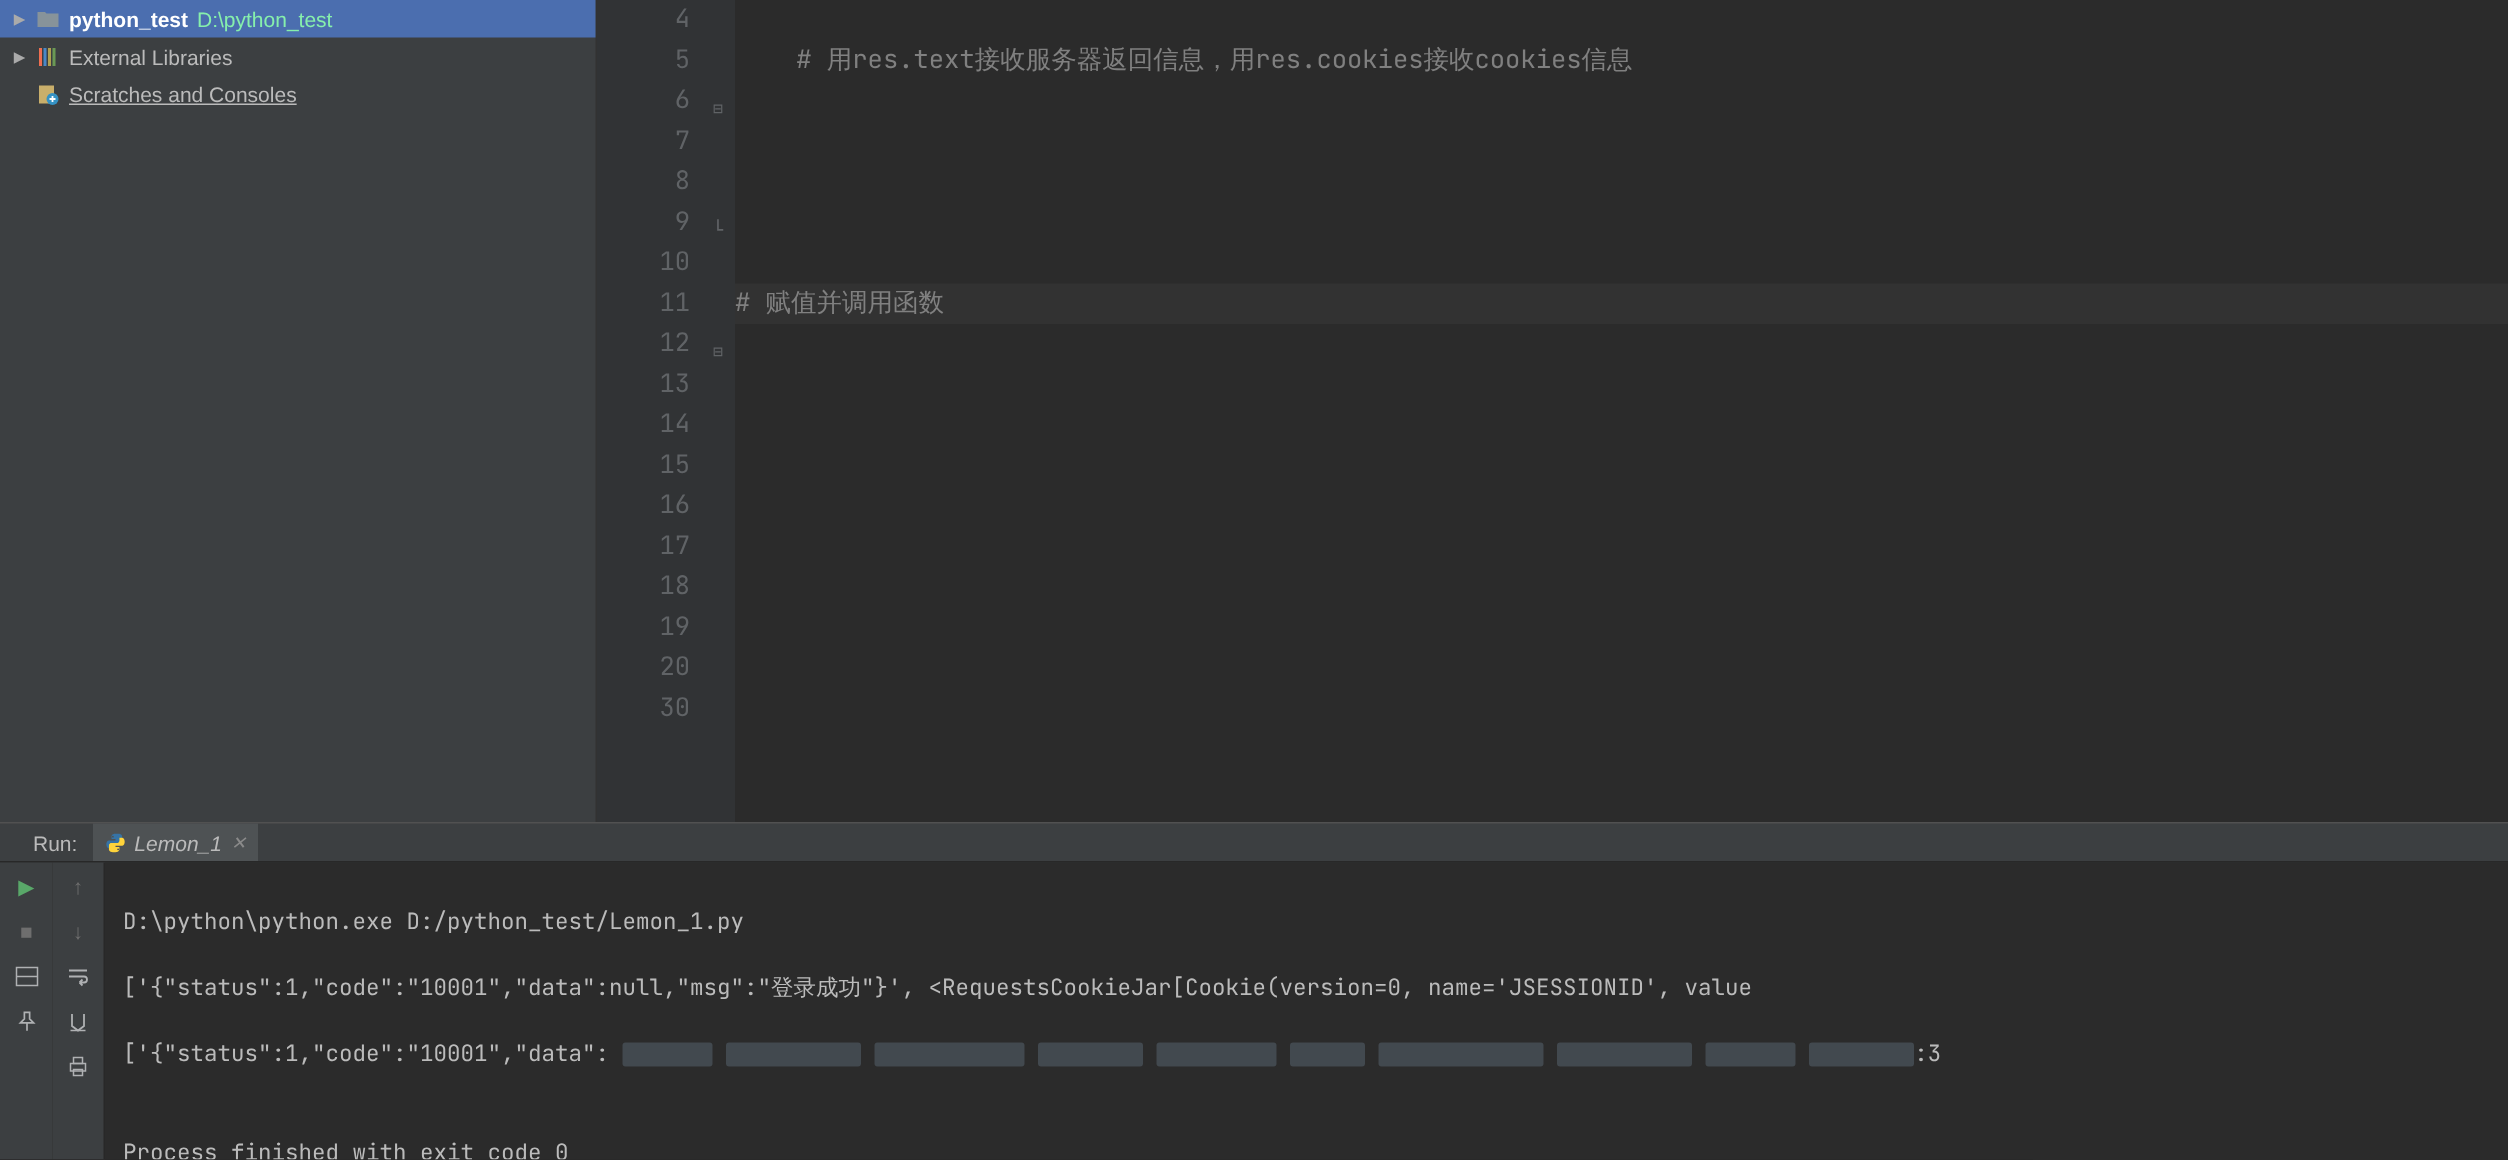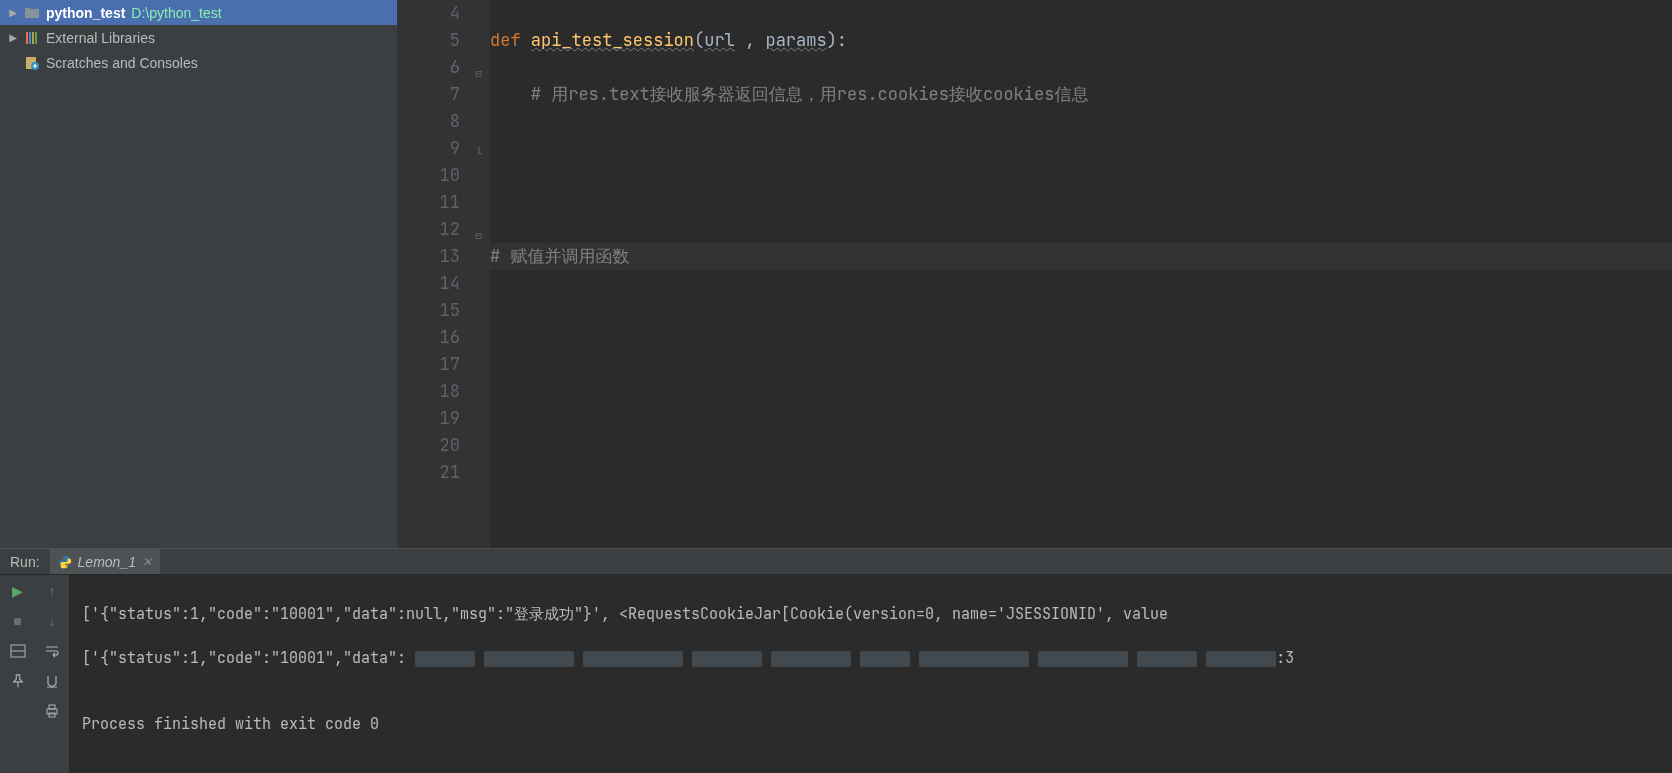--- a/index.html
+++ b/index.html
@@ -95,21 +95,21 @@
 .param { color: #aa4926; }
 .wavy { text-decoration: underline wavy #808080; text-decoration-thickness: 1px; }
 .run-panel-header {
   height: 27px;
   background: #3c3f41;
   border-top: 1px solid #515151;
   border-bottom: 1px solid #282828;
   display: flex;
   align-items: center;
   gap: 10px;
-  padding-left: 10px;
+  padding-left: 22px;
 }
 .run-label { color: #bbbbbb; }
 .tab {
   display: flex; align-items: center; gap: 6px;
   background: #4e5254;
   height: 100%;
   padding: 0 8px;
   color: #bbbbbb;
   font-style: italic;
 }
@@ -182,21 +182,21 @@
       <span class="icon-lib">
         <svg viewBox="0 0 16 16" width="16" height="16">
             <rect x="2" y="2" width="2" height="12" fill="#ef6e50"></rect>
             <rect x="5" y="2" width="2" height="12" fill="#4a88c7"></rect>
             <rect x="8" y="2" width="2" height="12" fill="#b0a050"></rect>
             <rect x="11" y="2" width="2" height="12" fill="#6a9955"></rect>
           </svg>
       </span>
       <span>External Libraries</span>
     </div>
-    <div class="tree-item" style="padding-left:24px;">
+    <div class="tree-item" style="padding-left:24px;text-decoration:underline;">
       <span class="icon-scratch">
         <svg viewBox="0 0 16 16" width="16" height="16">
             <rect x="2" y="2" width="10" height="12" fill="#c9af6b"></rect>
             <circle cx="11" cy="11" r="4" fill="#3592c4"></circle>
             <path d="M11 9v4M9 11h4" stroke="#fff" stroke-width="1.2"></path>
           </svg>
       </span>
       <span>Scratches and Consoles</span>
     </div>
   </div>
@@ -213,24 +213,23 @@
       <div class="ln">11</div>
       <div class="ln">12<span class="fold-marker">⊟</span></div>
       <div class="ln">13</div>
       <div class="ln">14</div>
       <div class="ln">15</div>
       <div class="ln">16</div>
       <div class="ln">17</div>
       <div class="ln">18</div>
       <div class="ln">19</div>
       <div class="ln">20</div>
-      <div class="ln">21</div>
+      <div class="ln">30</div>
     </div>
     <div class="code">
-<div class="line"><span class="kw">def </span><span class="fn wavy">api_test_session</span>(<span class="wavy">url</span> , <span class="wavy">params</span>):</div>
 <div class="line">    <span class="com"># 用res.text接收服务器返回信息，用res.cookies接收cookies信息</span></div>
 <div class="line"></div>
 <div class="line"></div>
 <div class="line caret"><span class="com"># 赋值并调用函数</span></div>
 
 
 
 
 
 
@@ -286,18 +285,19 @@
     </div>
     <div class="tool-btn">
       <svg viewBox="0 0 16 16" width="16" height="16">
           <rect x="3" y="6" width="10" height="5" fill="none" stroke="#afb1b3"></rect>
           <rect x="5" y="2" width="6" height="4" fill="none" stroke="#afb1b3"></rect>
           <rect x="5" y="10" width="6" height="4" fill="none" stroke="#afb1b3"></rect>
         </svg>
     </div>
   </div>
   <div class="console">
+<div>D:\python\python.exe D:/python_test/Lemon_1.py</div>
 <div>['{"status":1,"code":"10001","data":null,"msg":"登录成功"}', &lt;RequestsCookieJar[Cookie(version=0, name='JSESSIONID', value</div>
 <div><span>['{"status":1,"code":"10001","data":</span> <span class="redact2" style="width:60px"></span> <span class="redact2" style="width:90px"></span> <span class="redact2" style="width:100px"></span> <span class="redact2" style="width:70px"></span> <span class="redact2" style="width:80px"></span> <span class="redact2" style="width:50px"></span> <span class="redact2" style="width:110px"></span> <span class="redact2" style="width:90px"></span> <span class="redact2" style="width:60px"></span> <span class="redact2" style="width:70px"></span><span>:3</span></div>
 <div></div>
 <div>Process finished with exit code 0</div>
   </div>
 </div>
 
 </body></html>

